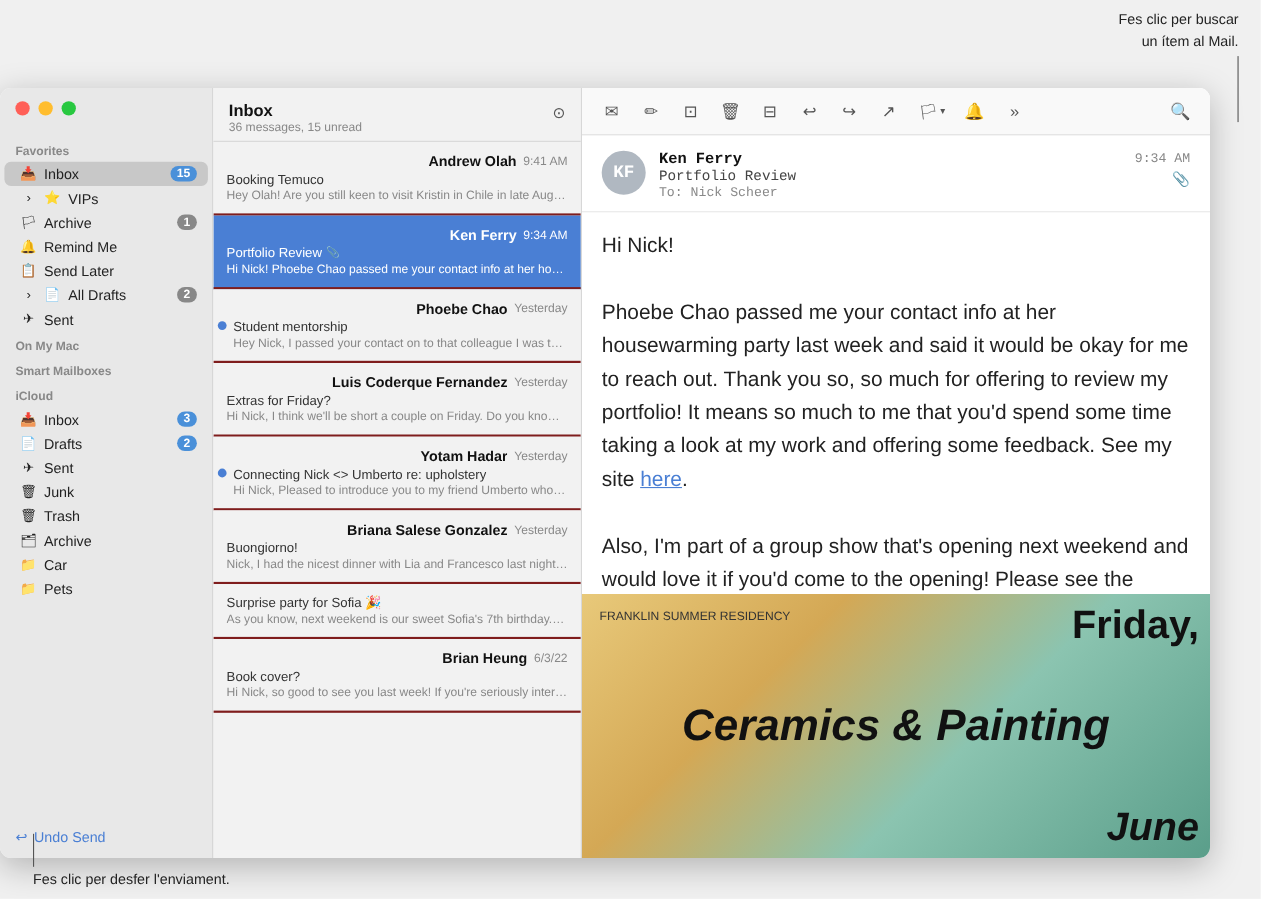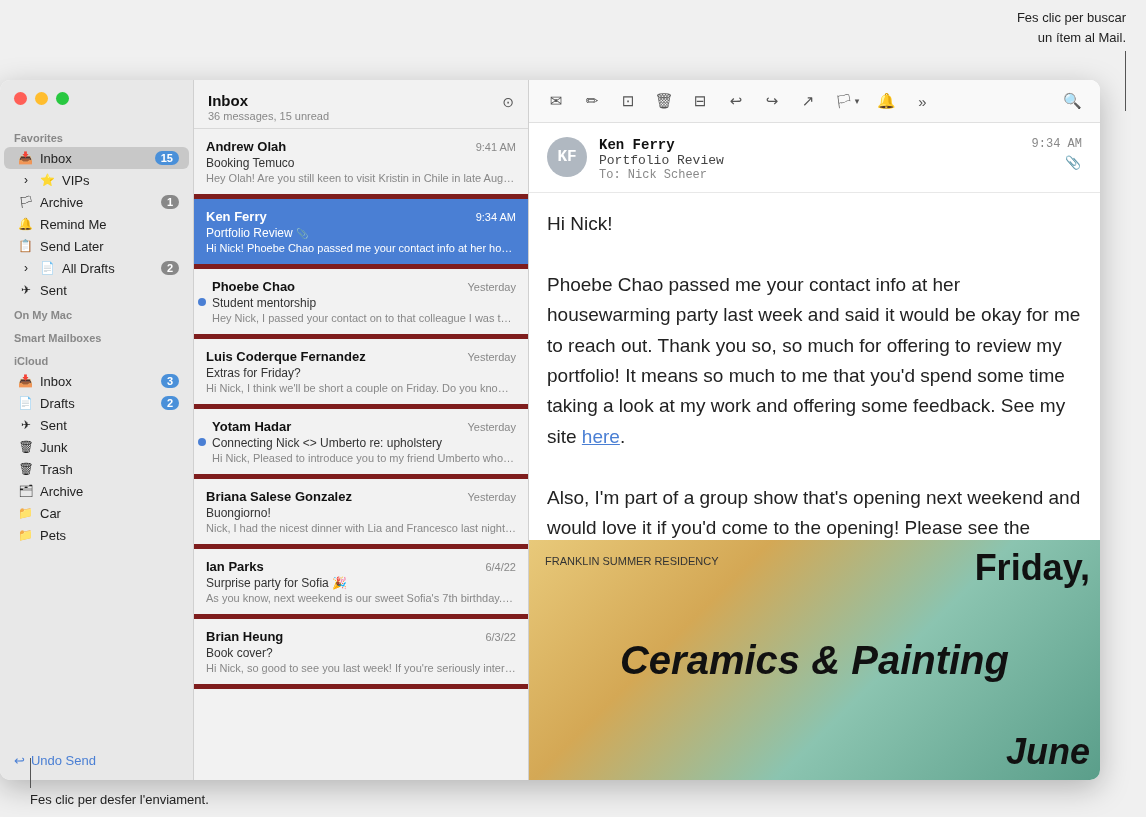--- a/index.html
+++ b/index.html
@@ -186,24 +186,25 @@
       color: #555;
     }
 
     .message-list-scroll {
       overflow-y: auto;
       flex: 1;
     }
 
     .message-item {
       padding: 10px 12px;
-      border-bottom: 5px solid #7f1d1d;
+      border-bottom: 2px solid #7f1d1d;
       cursor: pointer;
       background: #f2f2f2;
       position: relative;
+      text-align: right;
     }
     .message-item.selected {
       background: #4a7fd4;
       color: white;
     }
     .message-item.selected .msg-from,
     .message-item.selected .msg-time,
     .message-item.selected .msg-subject,
     .message-item.selected .msg-preview {
       color: white !important;
@@ -603,24 +604,20 @@
           <span class="msg-from">Briana Salese Gonzalez</span>
           <span class="msg-time">Yesterday</span>
         </div>
         <div class="msg-row2">
           <span class="msg-subject">Buongiorno!</span>
         </div>
         <div class="msg-preview">Nick, I had the nicest dinner with Lia and Francesco last night. We miss you so much here in Roma!...</div>
       </div>
 
       <div class="message-item">
-        <div class="msg-row1">
-          <span class="msg-from">Ian Parks</span>
-          <span class="msg-time">6/4/22</span>
-        </div>
         <div class="msg-row2">
           <span class="msg-subject">Surprise party for Sofia 🎉</span>
         </div>
         <div class="msg-preview">As you know, next weekend is our sweet Sofia's 7th birthday. We would love it if you could join us for a...</div>
       </div>
 
       <div class="message-item">
         <div class="msg-row1">
           <span class="msg-from">Brian Heung</span>
           <span class="msg-time">6/3/22</span>

